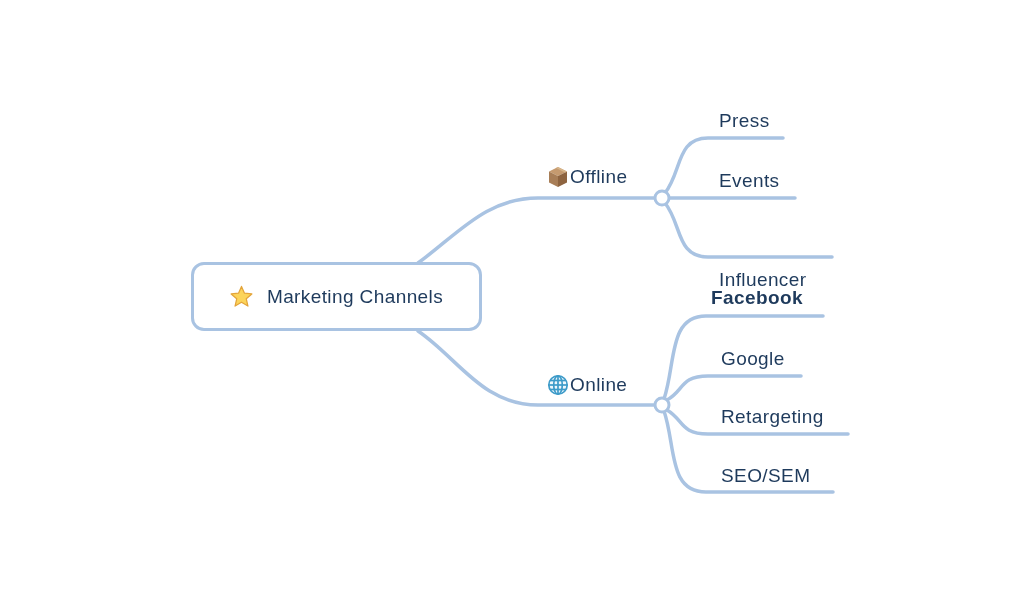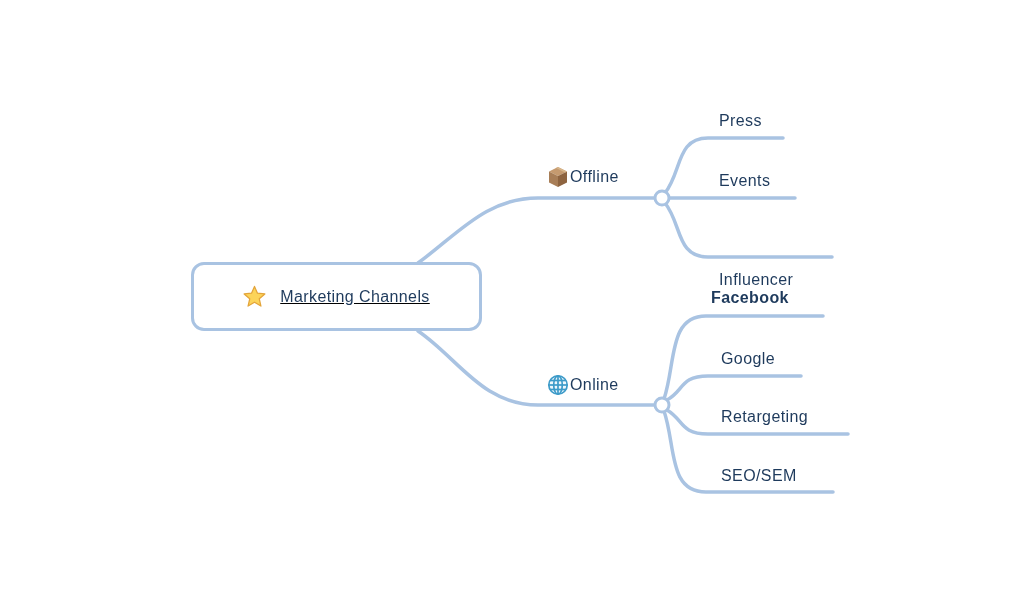--- a/index.html
+++ b/index.html
@@ -43,40 +43,39 @@
     left: 191px; top: 262px;
     width: 291px; height: 69px;
     background: var(--node-bg, #fff);
     border: 3px solid var(--branch, #a9c3e2);
     border-radius: 13px;
     display: flex;
     align-items: center;
     justify-content: center;
     gap: 14px;
     cursor: pointer;
-    text-decoration: underline;
   }
   .branch-node {
     position: absolute;
     display: flex;
     align-items: center;
     gap: 0;
     height: 28px;
     cursor: pointer;
   }
   .leaf-node {
     position: absolute;
     display: flex;
     align-items: center;
     height: 28px;
     cursor: pointer;
   }
   .label {
     color: var(--text, #1e3a5c);
-    font-size: 16px;
+    font-size: 19px;
     letter-spacing: 0.4px;
     line-height: 28px;
     white-space: nowrap;
   }
   .bold { font-weight: bold; }
   .icon { display: flex; align-items: center; }
   .icon svg { display: block; }
 </style>
 </head>
 <body>

